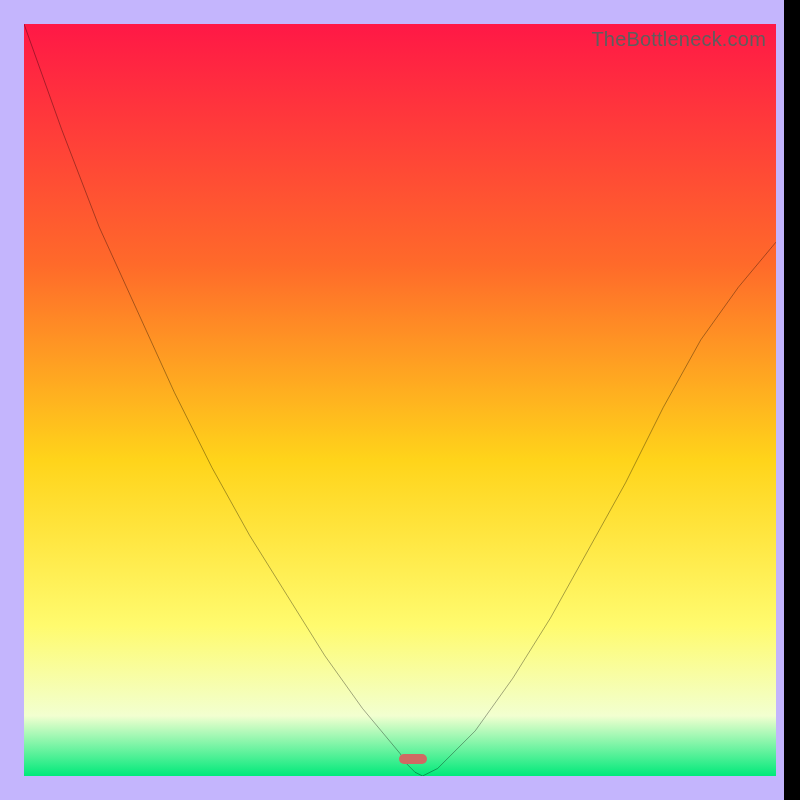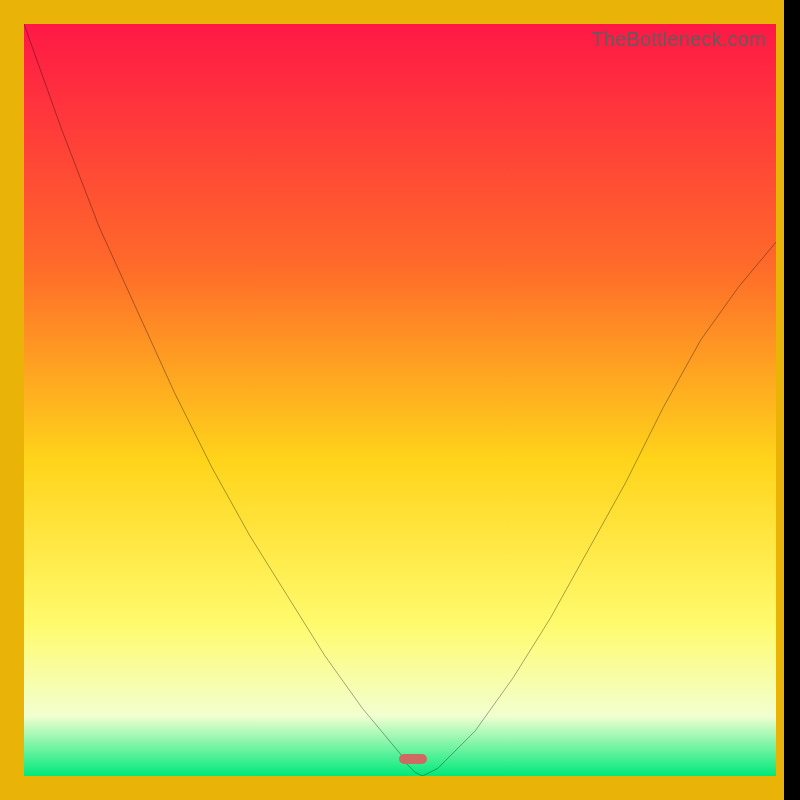--- a/index.html
+++ b/index.html
@@ -1,21 +1,21 @@
 <!DOCTYPE html>
 <html><head>
 <meta charset="utf-8">
 <style>
   * { margin: 0; padding: 0; box-sizing: border-box; }
   html, body { width: 800px; height: 800px; overflow: hidden; background: #000; }
   .frame {
     position: relative;
     width: 784px;
     height: 800px;
-    background: #eab308;
+    background: #c4b5fd;
   }
   .plot {
     position: absolute;
     left: 24px;
     top: 24px;
     width: 752px;
     height: 752px;
     overflow: hidden;
   }
   .grad {

